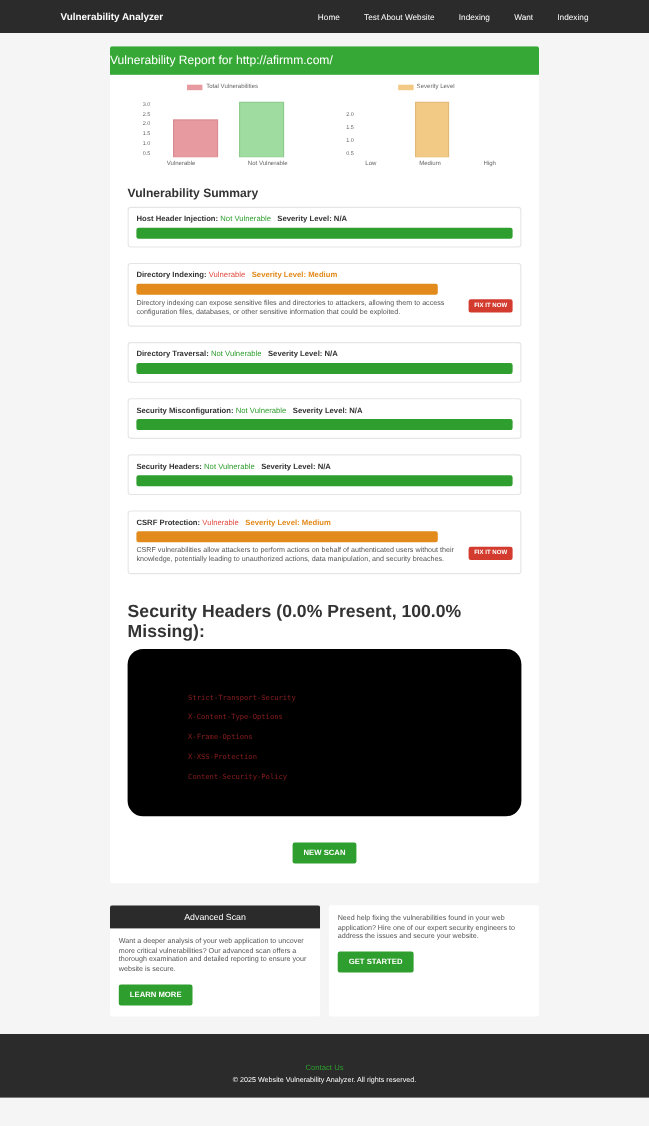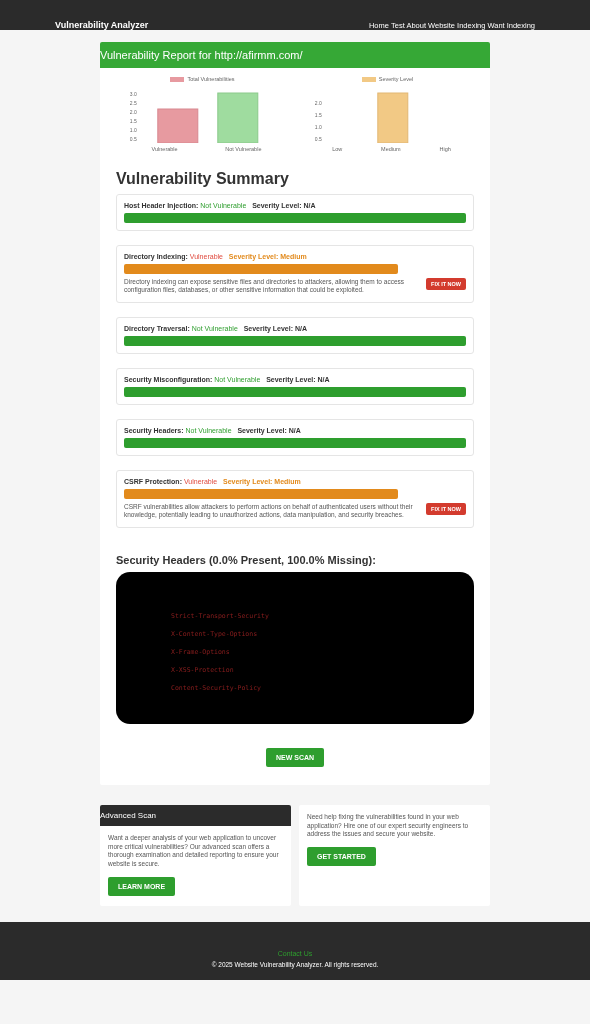--- a/index.html
+++ b/index.html
@@ -1,65 +1,65 @@
 <!DOCTYPE html>
 <html><head>
 <meta charset="utf-8">
 <style>
   * { box-sizing: border-box; margin: 0; padding: 0; }
   body { font-family: -apple-system, Helvetica, Arial, sans-serif; background: #f5f5f5; font-size: 8px; color: #333; }
 
   
-  .navbar { background: #2b2b2b; color: #fff; height: 30px; display: flex; align-items: flex-end; padding: 0 55px; justify-content: space-between; }
+  .navbar { background: #2b2b2b; color: #fff; height: 30px; display: flex; align-items: center; padding: 0 55px; justify-content: space-between; }
   .brand { font-weight: bold; font-size: 9px; }
-  .nav-links { display: flex; gap: 2px; }
+  .nav-links { display: flex; gap: 22px; }
   .nav-links span { font-size: 7.5px; cursor: pointer; }
 
   
   .container { width: 390px; margin: 12px auto 20px; background: #fff; border-radius: 2px; overflow: hidden; }
   .report-title-bar { background: #36a836; color: #fff; text-align: left; padding: 7px 0; font-size: 11px; font-weight: 500; }
 
   
   .charts { display: flex; justify-content: space-around; padding: 8px 10px 8px; }
   .chart-wrap { width: 48%; }
   .chart-legend { display: flex; justify-content: center; align-items: center; gap: 3px; margin-bottom: 3px; }
   .legend-swatch { width: 14px; height: 5px; }
   .legend-label { font-size: 5.5px; color: #666; }
   .chart-svg { width: 100%; height: 58px; display: block; }
   .chart-ticks { display: flex; justify-content: space-around; font-size: 5.5px; color: #666; margin-top: 3px; padding: 0 6px 0 14px;}
   .y-tick { font-size: 5px; fill: #666; }
 
   
   .section { padding: 10px 16px 6px; }
-  .section h2 { font-size: 16px; font-weight: 600; margin-bottom: 6px; }
+  .section h2 { font-size: 11px; font-weight: 600; margin-bottom: 6px; }
   .card { border: 1px solid #e5e5e5; border-radius: 3px; padding: 7px; margin-bottom: 14px; }
   .card-head { font-size: 7px; margin-bottom: 4px; }
   .card-head b { font-weight: 600; }
   .status-notvuln { color: #2e9e2e; }
   .status-vuln { color: #e04b3f; }
   .sev-orange { color: #e28a1c; font-weight: 600; }
   .bar { height: 10px; border-radius: 2px; }
   .bar.green { background: #2e9e2e; }
   .bar.orange { background: #e28a1c; width: 80%; }
   .desc-row { display: flex; gap: 6px; margin-top: 4px; align-items: flex-start; }
   .desc { font-size: 6.5px; color: #555; line-height: 1.3; flex: 1; }
   .fix-btn { background: #d33b2e; color: #fff; font-size: 5.5px; font-weight: 600; padding: 3px 5px; border-radius: 2px; cursor: pointer; white-space: nowrap; }
 
   
-  .headers-title { font-size: 11px; font-weight: 600; margin: 6px 16px; }
+  .headers-title { font-size: 16px; font-weight: 600; margin: 6px 16px; }
   .terminal { margin: 4px 16px 12px; background: #000; border-radius: 14px; padding: 30px 55px 22px; min-height: 130px; }
   .terminal .ln { color: #8b1e1e; font-family: Menlo, Consolas, monospace; font-size: 6.5px; margin: 10px 0; }
 
   .newscan-row { text-align: center; padding: 12px 0 18px; }
   .btn-green { background: #2e9e2e; color: #fff; font-size: 7px; font-weight: 600; padding: 6px 10px; border-radius: 2px; cursor: pointer; display: inline-block; }
 
   
   .cards2 { width: 390px; margin: 10px auto 16px; display: flex; gap: 8px; }
   .promo { background: #fff; flex: 1; border-radius: 2px; overflow: hidden; }
-  .promo-head { background: #2b2b2b; color: #fff; font-size: 8px; padding: 6px 0; font-weight: 500;}
+  .promo-head { background: #2b2b2b; color: #fff; font-size: 8px; text-align: center; padding: 6px 0; font-weight: 500;}
   .promo-body { padding: 8px 8px 10px; }
   .promo-body p { font-size: 6.5px; color: #555; line-height: 1.35; margin-bottom: 8px; }
 
   
   .footer { background: #2b2b2b; color: #fff; text-align: center; padding: 28px 0 12px; }
   .footer .contact { color: #2e9e2e; font-size: 7px; margin-bottom: 4px; }
   .footer .copy { font-size: 6.5px; }
 </style>
 </head>
 <body>

